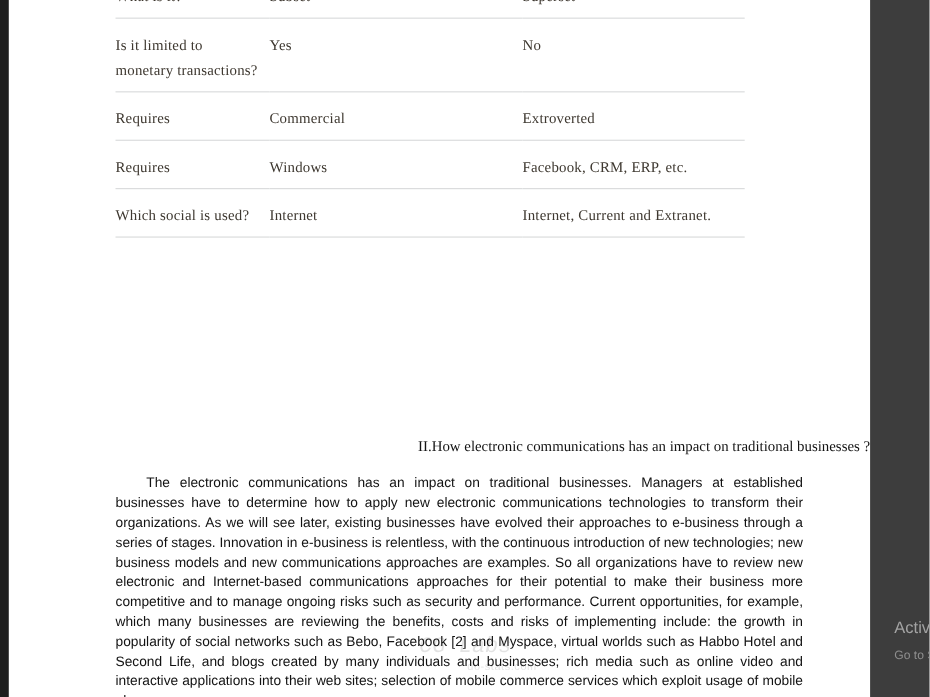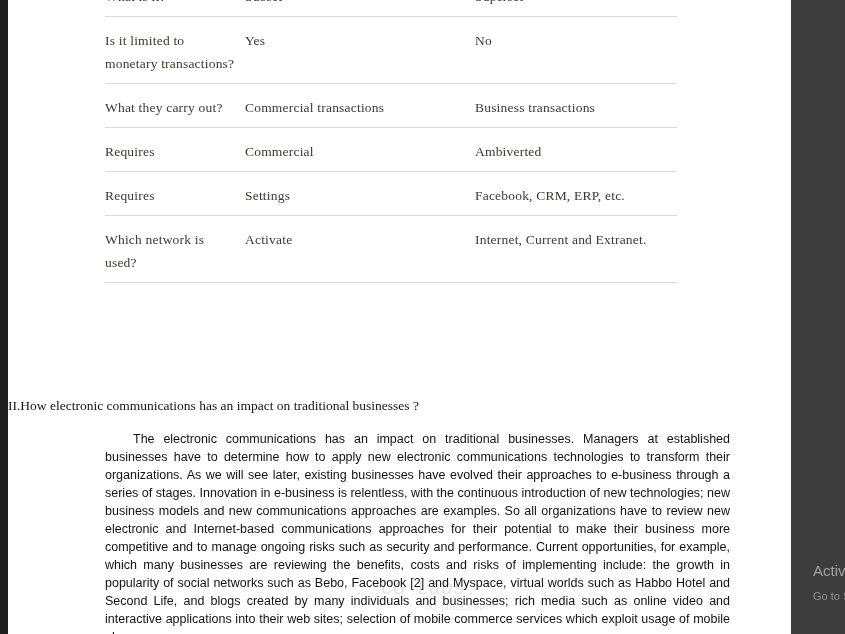--- a/index.html
+++ b/index.html
@@ -22,21 +22,21 @@
     font-family:"Liberation Serif","DejaVu Serif",serif;
     font-size:13.5px;color:#3e3830;
   }
   table.cmp td{
     vertical-align:top;padding:12px 10px 8px 0;line-height:23px;
     border-bottom:1px solid #d7d9da;
     letter-spacing:.2px;
   }
   
   .section-heading{
-    position:absolute;left:0;top:397px;width:100%;text-align:left;
+    position:absolute;left:0;top:397px;width:100%;text-align:right;
     font-family:"Liberation Serif","DejaVu Serif",serif;
     font-size:13.5px;color:#141414;line-height:17px;
   }
   
   .body-par{
     position:absolute;left:97px;top:430px;width:625px;
     font-size:12.5px;line-height:18px;color:#121212;
     text-align:justify;text-indent:28px;
     font-family:"Liberation Sans",sans-serif;
   }
@@ -73,37 +73,32 @@
         <td>What is it?</td>
         <td>Subset</td>
         <td>Superset</td>
       </tr>
       <tr>
         <td>Is it limited to monetary transactions?</td>
         <td>Yes</td>
         <td>No</td>
       </tr>
       <tr>
-        <td>What they carry out?</td>
-        <td>Commercial transactions</td>
-        <td>Business transactions</td>
+        <td>Requires</td>
+        <td>Commercial</td>
+        <td>Extroverted</td>
       </tr>
       <tr>
         <td>Requires</td>
-        <td>Commercial</td>
-        <td>Ambiverted</td>
-      </tr>
-      <tr>
-        <td>Requires</td>
-        <td>Settings</td>
+        <td>Windows</td>
         <td>Facebook, CRM, ERP, etc.</td>
       </tr>
       <tr>
-        <td>Which network is used?</td>
-        <td>Activate</td>
+        <td>Which social is used?</td>
+        <td>Internet</td>
         <td>Internet, Current and Extranet.</td>
       </tr>
     </tbody>
   </table>
 
   <div class="section-heading">II.How electronic communications has an impact on traditional businesses ?</div>
 
   <div class="body-par">The electronic communications has an impact on traditional businesses. Managers at established businesses have to determine how to apply new electronic communications technologies to transform their organizations. As we will see later, existing businesses have evolved their approaches to e-business through a series of stages. Innovation in e-business is relentless, with the continuous introduction of new technologies; new business models and new communications approaches are examples. So all organizations have to review new electronic and Internet-based communications approaches for their potential to make their business more competitive and to manage ongoing risks such as security and performance. Current opportunities, for example, which many businesses are reviewing the benefits, costs and risks of implementing include: the growth in popularity of social networks such as Bebo, Facebook [2] and Myspace, virtual worlds such as Habbo Hotel and Second Life, and blogs created by many individuals and businesses; rich media such as online video and interactive applications into their web sites; selection of mobile commerce services which exploit usage of mobile phones.</div>
 
   <div class="watermark">

